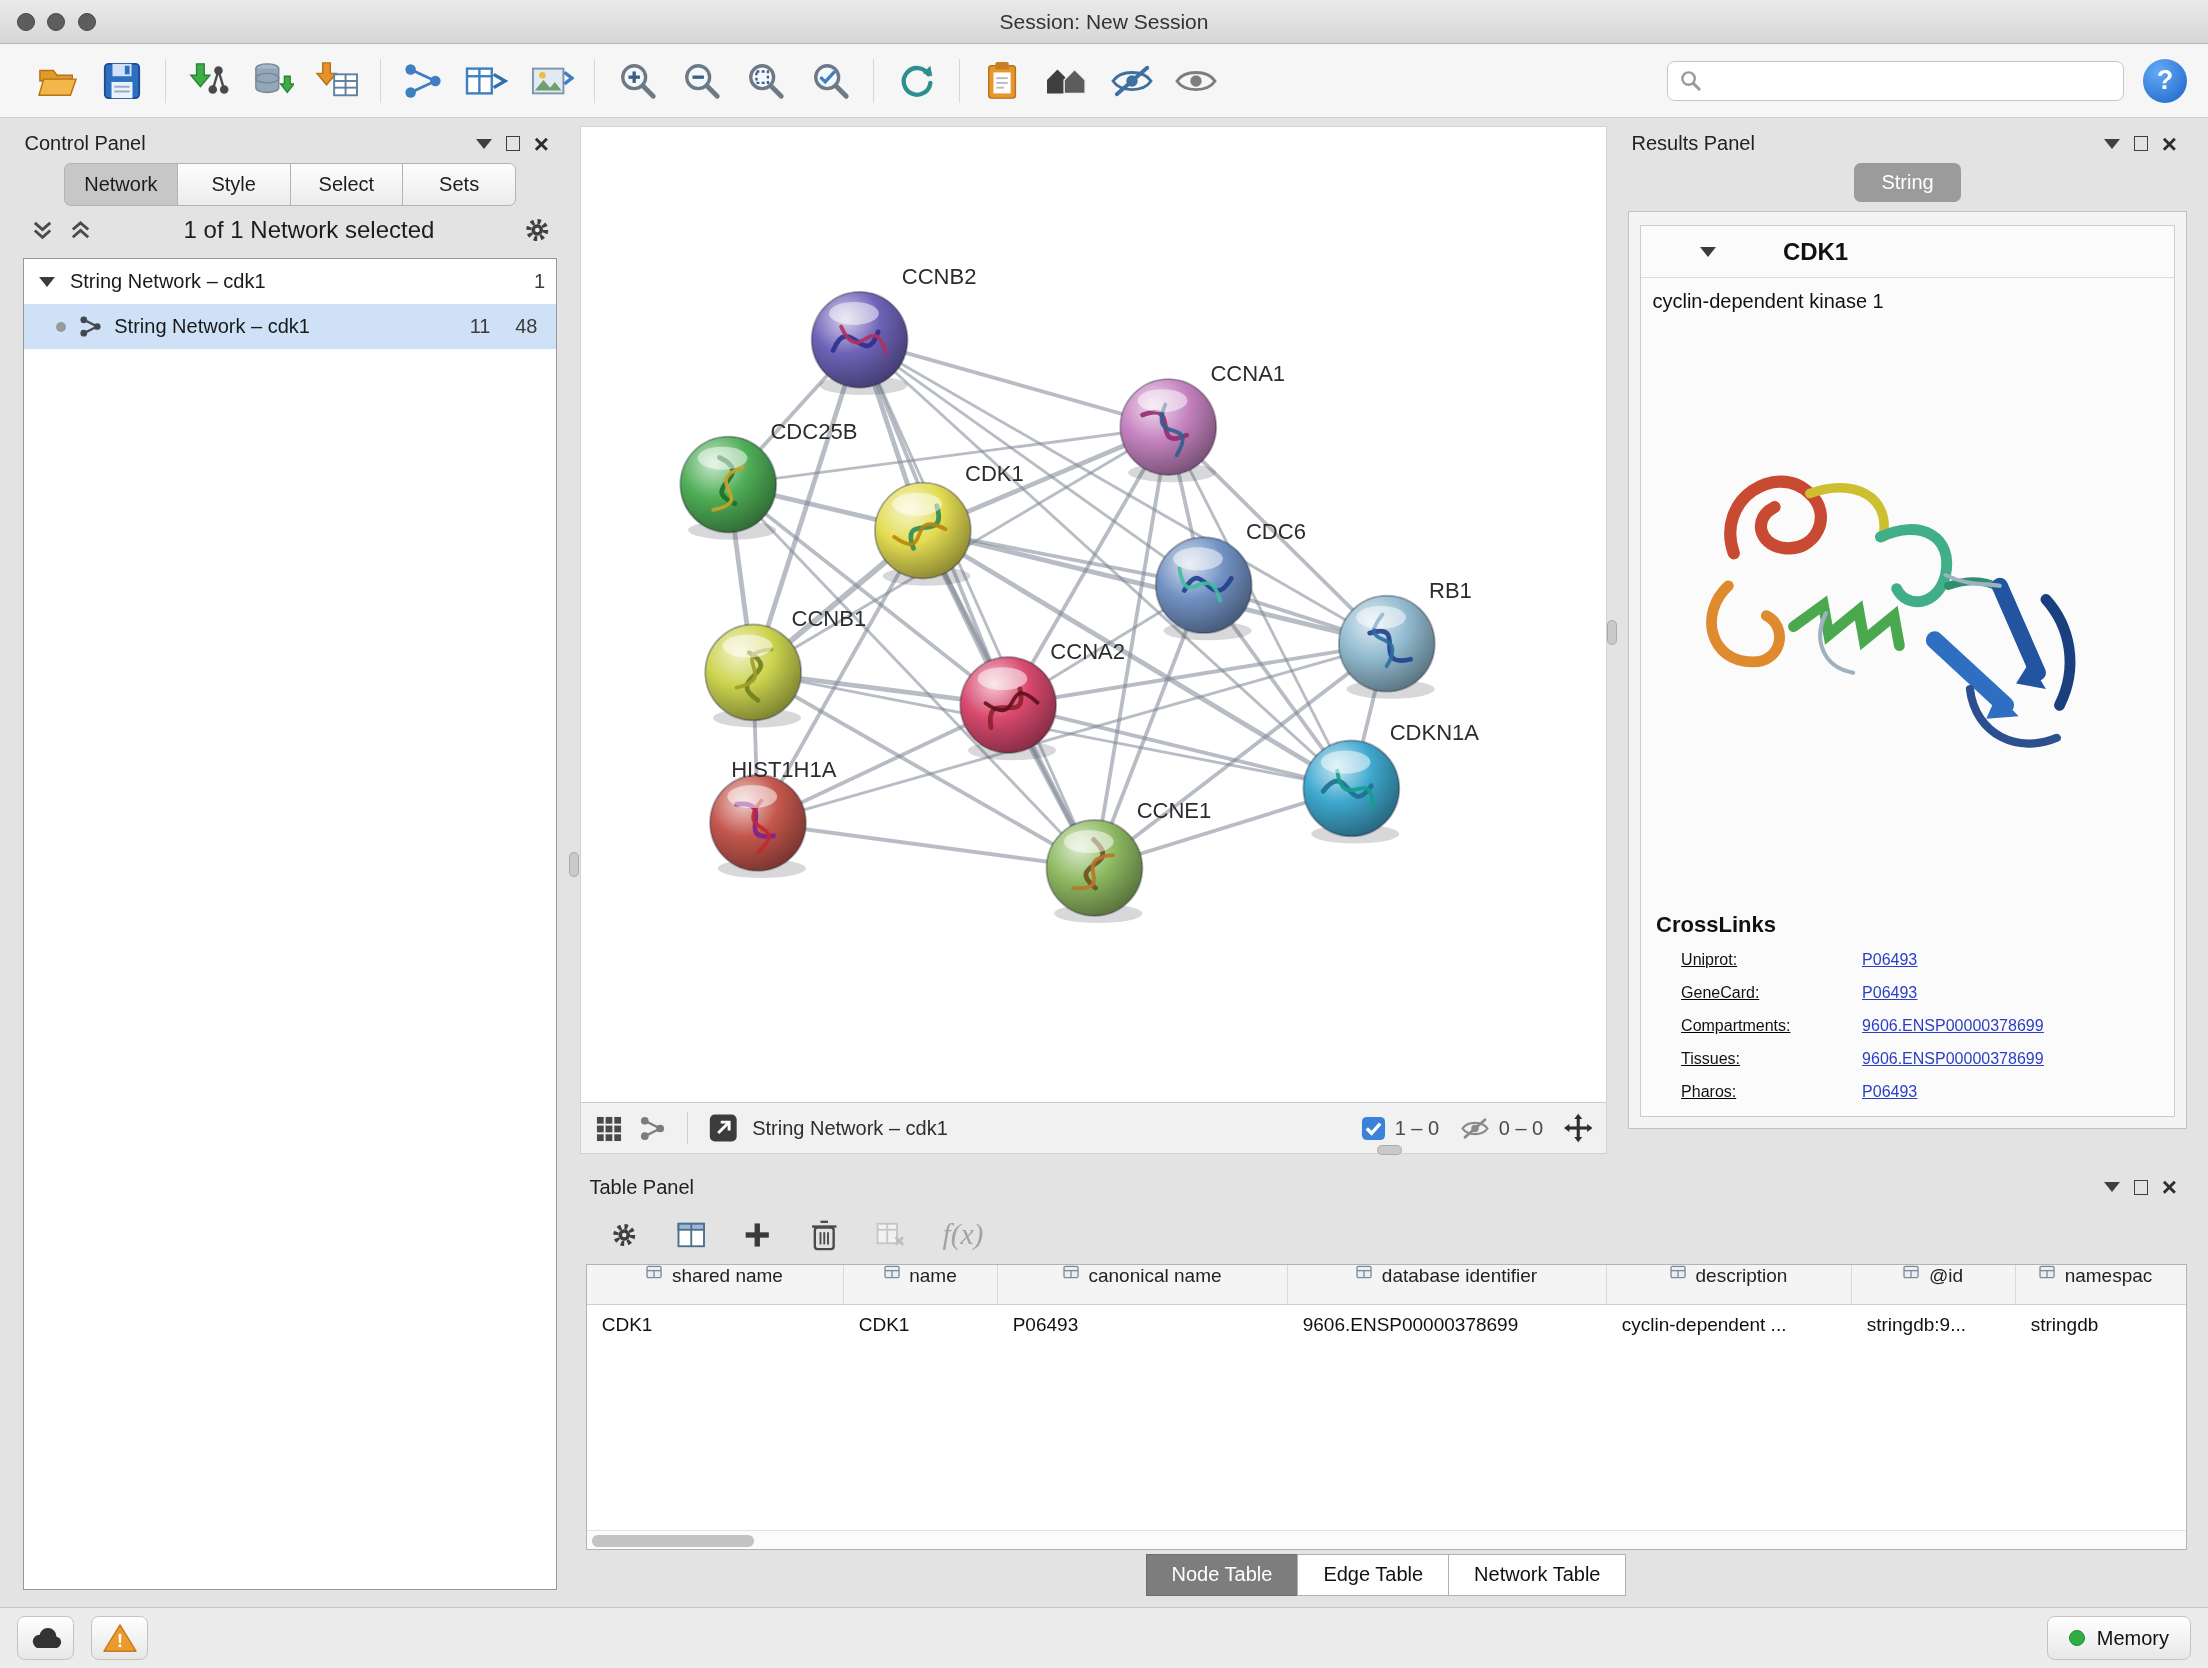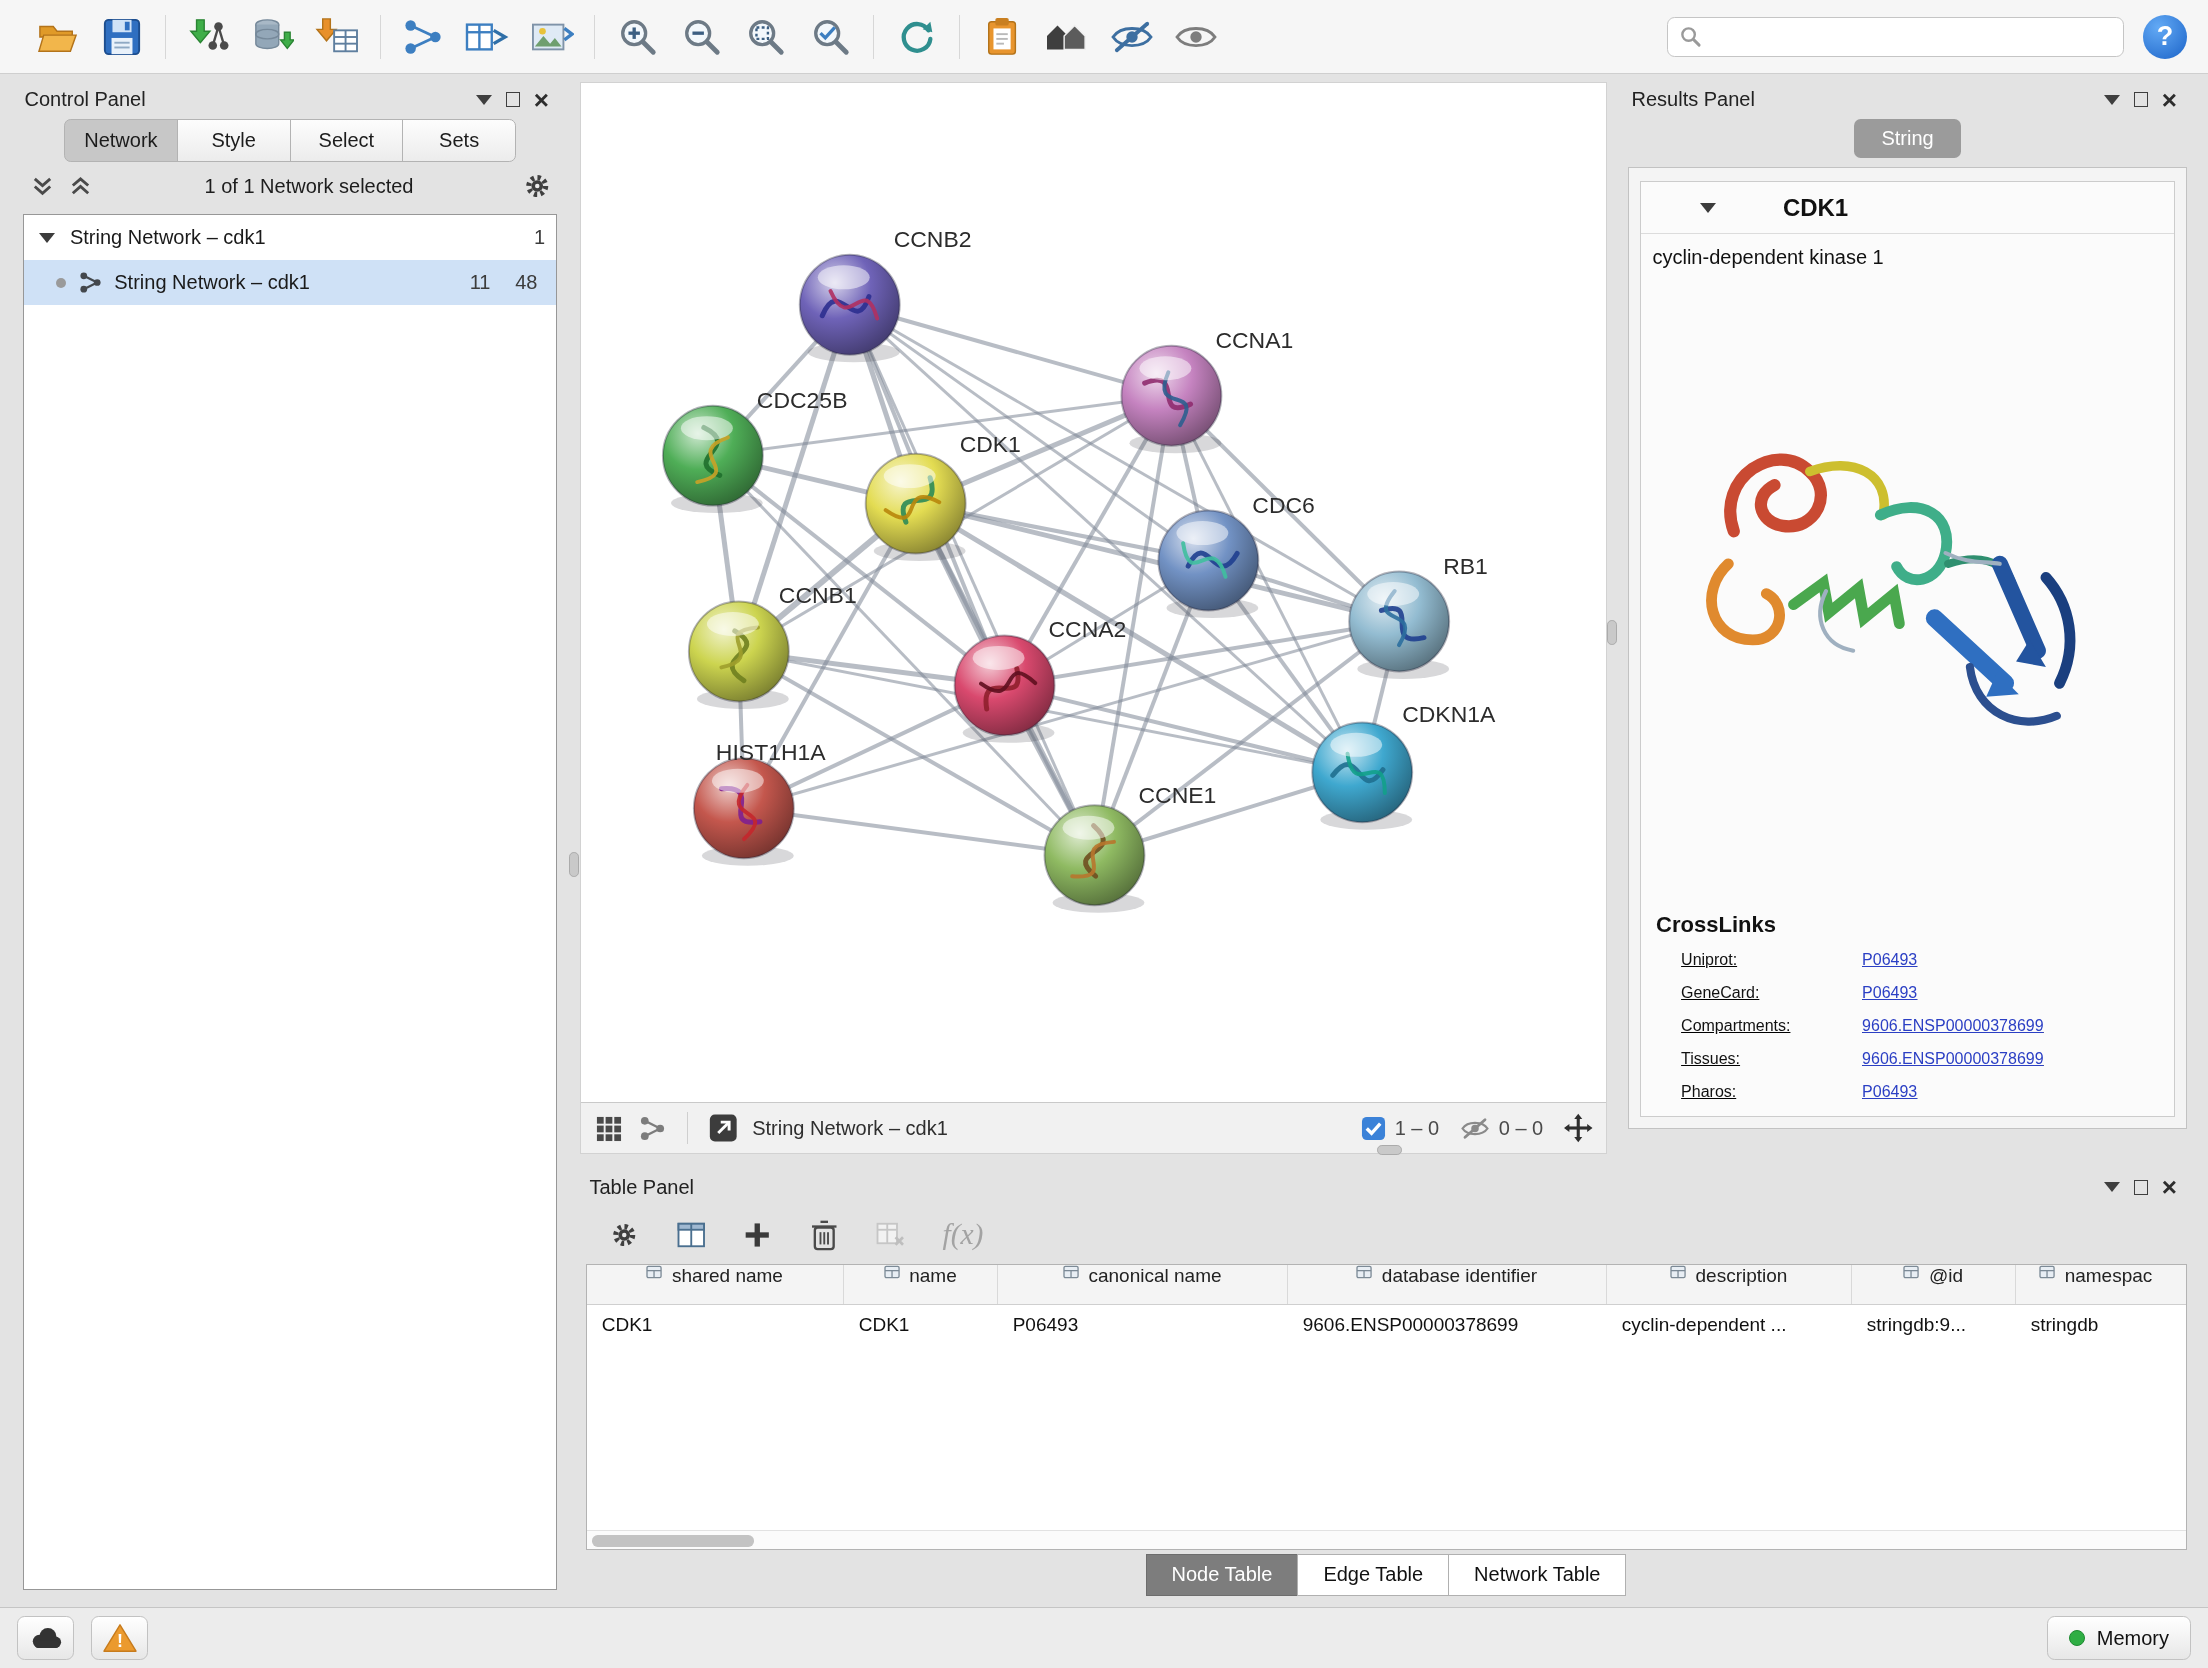--- a/index.html
+++ b/index.html
@@ -35,21 +35,21 @@
   .sqico { width:14.3px; height:14.3px; border:1.9px solid #3f3f3f; }
   .xglyph { font-size:26px; font-weight:700; color:#2d2d2d; line-height:1; }
 
   
   .control-panel { width:550px; display:flex; flex-direction:column; flex:0 0 auto; }
   .cp-tabs { display:flex; padding:1.9px 49px 0; }
   .cp-tab { flex:1; text-align:center; font-size:20px; padding:8.6px 0; border:1px solid #b3b3b3; background:linear-gradient(#fdfdfd,#ececec); color:#1c1c1c; margin-left:-1px; }
   .cp-tab:first-child { border-radius:6.7px 0 0 6.7px; margin-left:0; }
   .cp-tab:last-child { border-radius:0 6.7px 6.7px 0; }
   .cp-tab.selected { background:#c7c7c7;text-align:center; }
-  .cp-sum { height:49px; display:flex; align-items:center; padding:0 13.3px; font-size:20px; color:#1d1d1d; gap:9.5px; }
+  .cp-sum { height:49px; display:flex; align-items:center; padding:0 13.3px; font-size:24px; color:#1d1d1d; gap:9.5px; }
   .cp-sum .txt { flex:1; text-align:center; }
   .cp-tree { flex:1; margin:3.8px 7.6px 9.5px; background:#fff; border:1px solid #979797; overflow:hidden; }
   .trow { height:45px; display:flex; align-items:center; font-size:20px; color:#1a1a1a; padding:0 11.4px; gap:11.4px; }
   .trow.selected { background:#cfe1f6; }
   .caret { width:0; height:0; border-left:8.6px solid transparent; border-right:8.6px solid transparent; border-top:10.5px solid #3c3c3c; margin:0 3.8px; }
   .dot { width:10.5px; height:10.5px; border-radius:50%; background:#9a9a9a; margin-left:21px; }
   .tnum { color:#3c3c3c; }
 
   
   .netview { flex:1; display:flex; flex-direction:column; background:#fff; border:1px solid #d2d2d2; min-width:0; }
@@ -103,20 +103,28 @@
 
   
   .split-v { position:absolute; width:9.5px; height:25px; border-radius:4.8px; background:#c9c9c9; border:1px solid #ababab; }
   .split-h { position:absolute; width:25px; height:9.5px; border-radius:4.8px; background:#c9c9c9; border:1px solid #ababab; }
 </style>
 </head>
 <body>
 
 <div class="app">
 
+  <div class="titlebar">
+    <div class="traffic">
+      <span class="light"></span>
+      <span class="light"></span>
+      <span class="light"></span>
+    </div>
+    <div class="wtitle">Session: New Session</div>
+  </div>
 
   <div class="toolbar">
     <div class="tgroup">
       <div class="ticon">
         <svg width="44" height="40" viewBox="0 0 46 42">
           <path d="M4 10 h14 l4 5 h16 v6 H4 z" fill="#e09a28" stroke="#b3731a" stroke-width="1.5"></path>
           <path d="M8 19 h34 l-6 17 H3 z" fill="#f2b64b" stroke="#b3731a" stroke-width="1.5"></path>
         </svg>
       </div>
       <div class="ticon">

